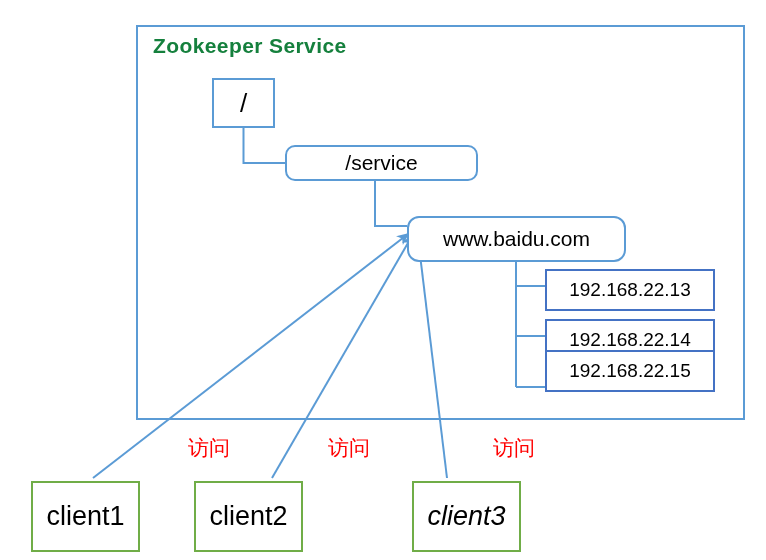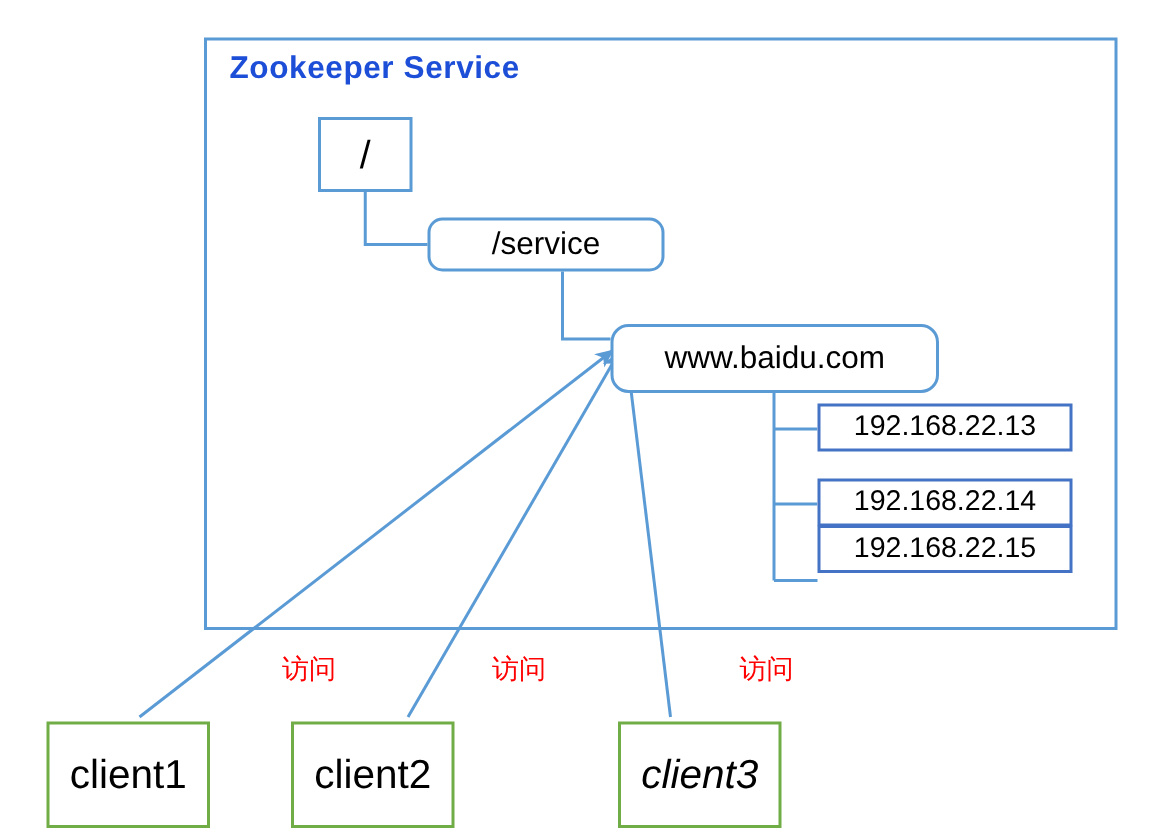--- a/index.html
+++ b/index.html
@@ -30,21 +30,21 @@
     width: 609px;
     height: 395px;
     border: 2px solid #5B9BD5;
     box-sizing: border-box;
     background: transparent;
   }
   .zk-title {
     position: absolute;
     left: 153px;
     top: 34px;
-    color: #1d4ed8;
+    color: #15803d;
     font-size: 21px;
     font-weight: bold;
     letter-spacing: 0.4px;
     white-space: nowrap;
   }
   .node {
     position: absolute;
     box-sizing: border-box;
     background: #ffffff;
     display: flex;
@@ -57,59 +57,59 @@
     left: 212px;
     top: 78px;
     width: 63px;
     height: 50px;
     border: 2px solid #5B9BD5;
     font-size: 26px;
   }
   .node-service {
     left: 285px;
     top: 145px;
-    width: 158px;
+    width: 193px;
     height: 36px;
     border: 2px solid #5B9BD5;
     border-radius: 10px;
     font-size: 21px;
   }
   .node-domain {
     left: 407px;
     top: 216px;
     width: 219px;
     height: 46px;
     border: 2px solid #5B9BD5;
     border-radius: 12px;
     font-size: 21px;
   }
   .node-ip {
     left: 545px;
     width: 170px;
-    height: 32px;
+    height: 42px;
     border: 2px solid #4472C4;
     font-size: 19px;
   }
   .ip-0 { top: 269px; }
   .ip-1 { top: 319px; }
   .ip-2 { top: 350px; }
   .node-client {
     width: 109px;
     height: 71px;
     border: 2px solid #70AD47;
     font-size: 27px;
     top: 481px;
   }
   .client-0 { left: 31px; }
   .client-1 { left: 194px; }
   .client-2 { left: 412px; font-style: italic; }
   .access-label {
     position: absolute;
     color: #FF0000;
-    font-size: 18px;
+    font-size: 21px;
     font-family: "DejaVu Sans", "Liberation Sans", sans-serif;
     white-space: nowrap;
     top: 434px;
   }
   .access-0 { left: 188px; }
   .access-1 { left: 328px; }
   .access-2 { left: 493px; }
 </style>
 </head>
 <body>

